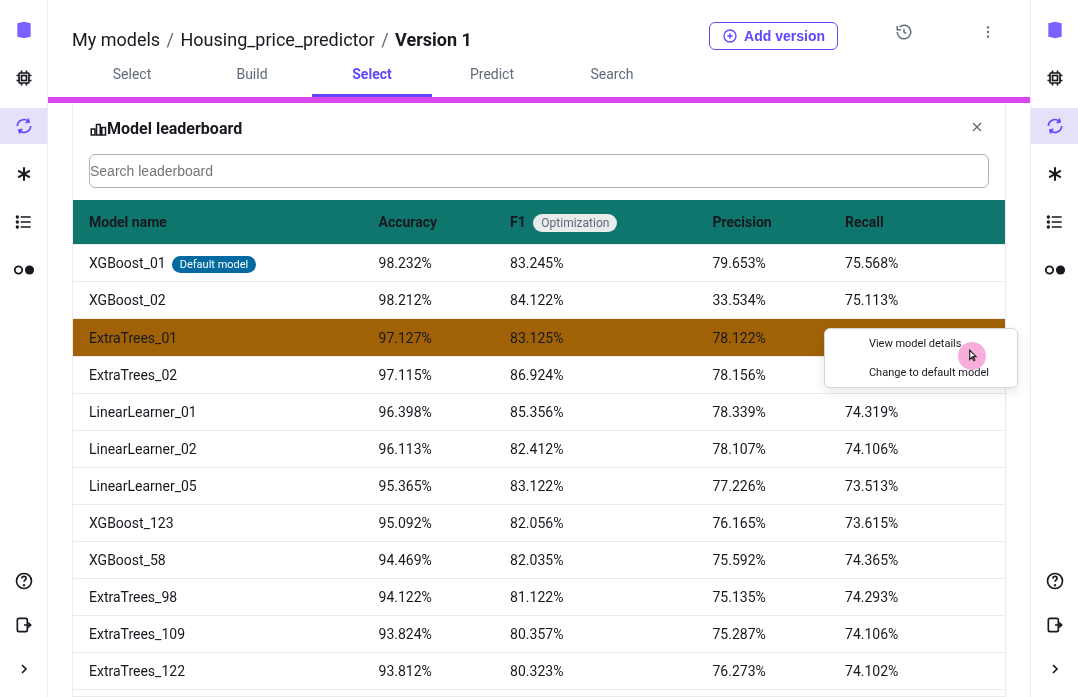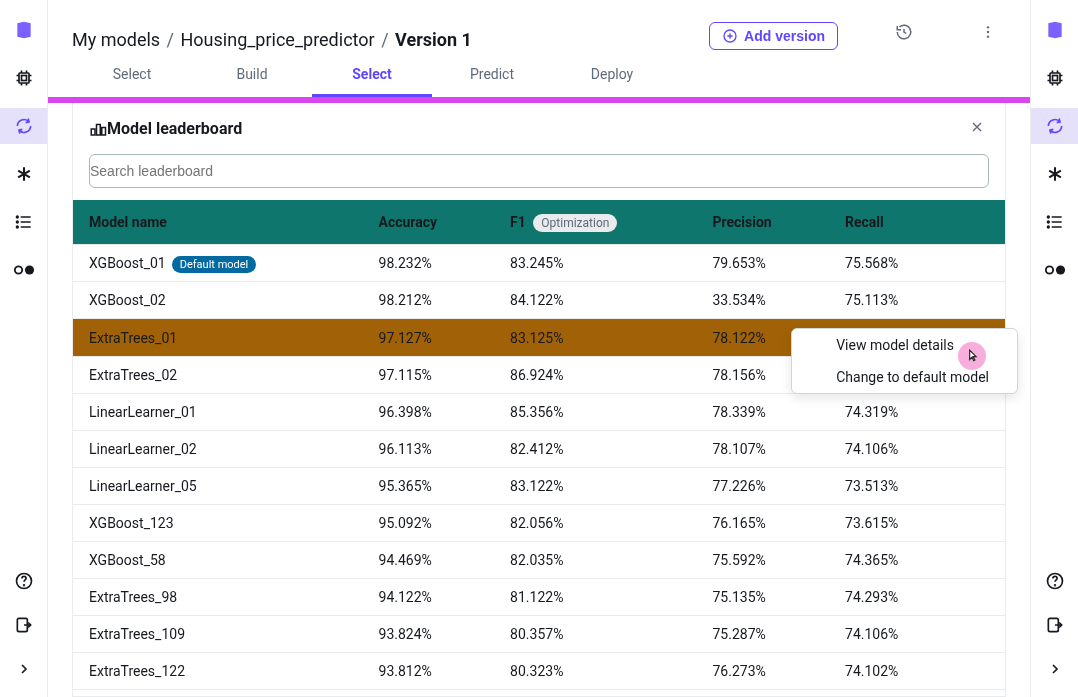--- a/index.html
+++ b/index.html
@@ -191,21 +191,21 @@
       box-shadow: 0 4px 12px rgba(0,0,0,0.1);
       z-index: 100;
       right: 60px;
       top: 328px;
       min-width: 150px;
     }
     .context-menu-item {
       padding: 8px 28px;
       cursor: pointer;
       white-space: nowrap;
-      font-size: 14px;
+      font-size: 11px;
       margin-left: 16px;
     }
     .cursor-highlight {
       position: absolute;
       width: 28px;
       height: 28px;
       background: #f7a1d8;
       border-radius: 50%;
       right: 92px;
       top: 342px;
@@ -310,21 +310,21 @@
             <circle cx="12" cy="19" r="1.8"></circle>
           </svg>
       </div>
     </div>
 
     <div class="tabs">
       <div class="tab">Select</div>
       <div class="tab">Build</div>
       <div class="tab active">Select</div>
       <div class="tab">Predict</div>
-      <div class="tab">Deploy</div>
+      <div class="tab">Search</div>
     </div>
 
     <div class="panel">
       <div class="panel-header">
         <svg width="18" height="18" viewBox="0 0 24 24" fill="none" stroke="currentColor" stroke-width="2">
             <rect x="3" y="12" width="5" height="8"></rect>
             <rect x="10" y="6" width="5" height="14"></rect>
             <rect x="17" y="10" width="5" height="10"></rect>
           </svg>
         <div class="panel-title">Model leaderboard</div>

